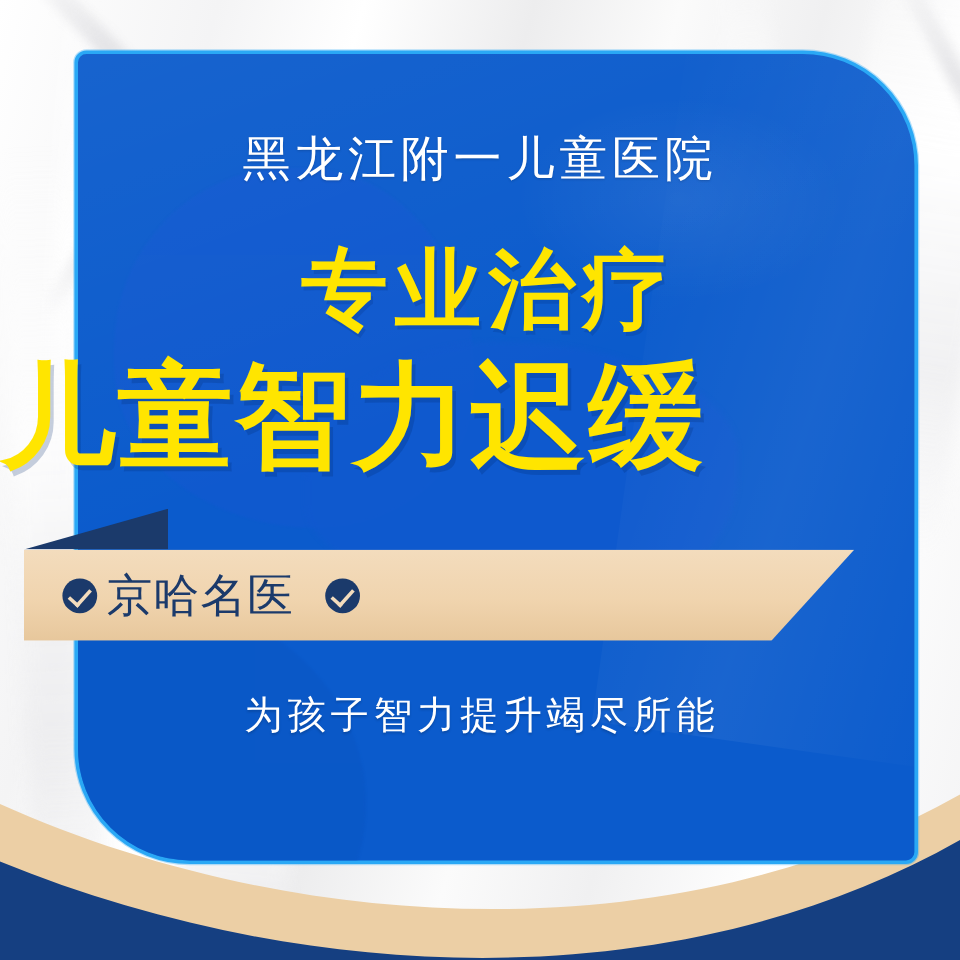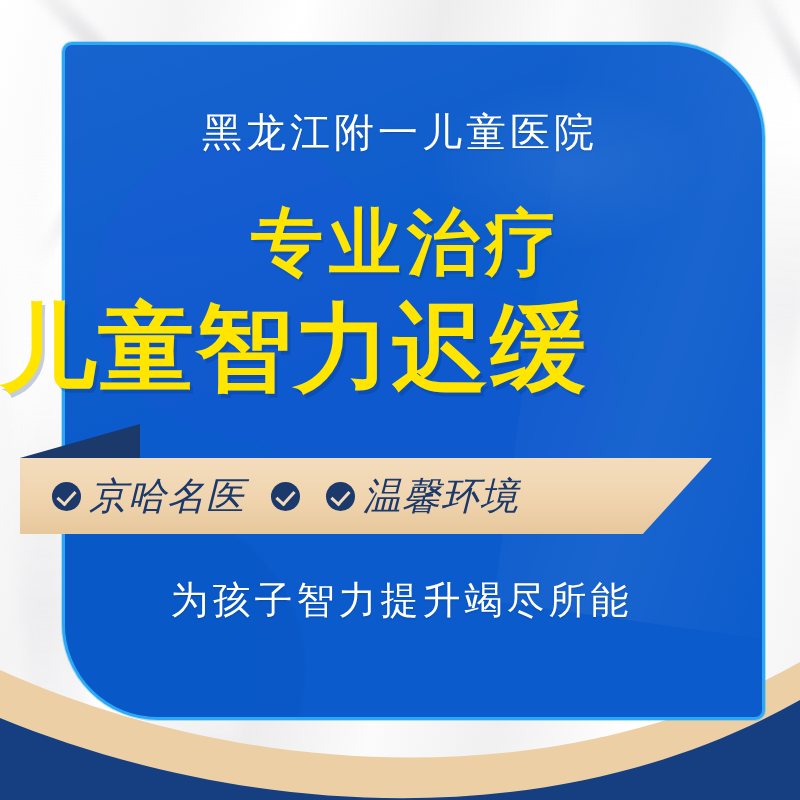--- a/index.html
+++ b/index.html
@@ -136,21 +136,21 @@
     line-height:1;
     letter-spacing:2px;
     font-weight:700;
     text-shadow: 3px 4px 0 rgba(0,40,110,.22);
   }
 
   .tagline {
     position:absolute; left:0; right:17px; top:575px;
     text-align:center;
     color:#ffffff;
-    font-size:38px;
+    font-size:32px;
     letter-spacing:4px;
     font-weight:400;
     text-shadow: 0 1px 2px rgba(0,0,0,.18);
     margin-left: 20px;
   }
 
   
   .ribbon-fold {
     position:absolute;
     left:20px; top:424px;
@@ -190,21 +190,20 @@
     border:solid #f3dcbd;
     border-width:0 3.5px 3.5px 0;
     transform: rotate(42deg);
   }
   .feature-label {
     color:#1b3a6b;
     font-size:38px;
     letter-spacing:1px;
     font-weight:400;
     white-space:nowrap;
-    font-style:italic;
   }
 </style>
 </head>
 <body>
 
 <div id="poster">
 
   <div class="bg-base"></div>
   <div class="bg-streak s1"></div>
   <div class="bg-streak s2"></div>
@@ -242,24 +241,20 @@
 
       <div class="feature">
         <span class="check-icon"></span>
         <span class="feature-label">京哈名医</span>
       </div>
 
       <div class="feature">
         <span class="check-icon"></span>
       </div>
 
-      <div class="feature">
-        <span class="check-icon"></span>
-        <span class="feature-label">温馨环境</span>
-      </div>
 
     </div>
 
     <div class="tagline">为孩子智力提升竭尽所能</div>
 
   </div>
 
 </div>
 
 </body></html>

